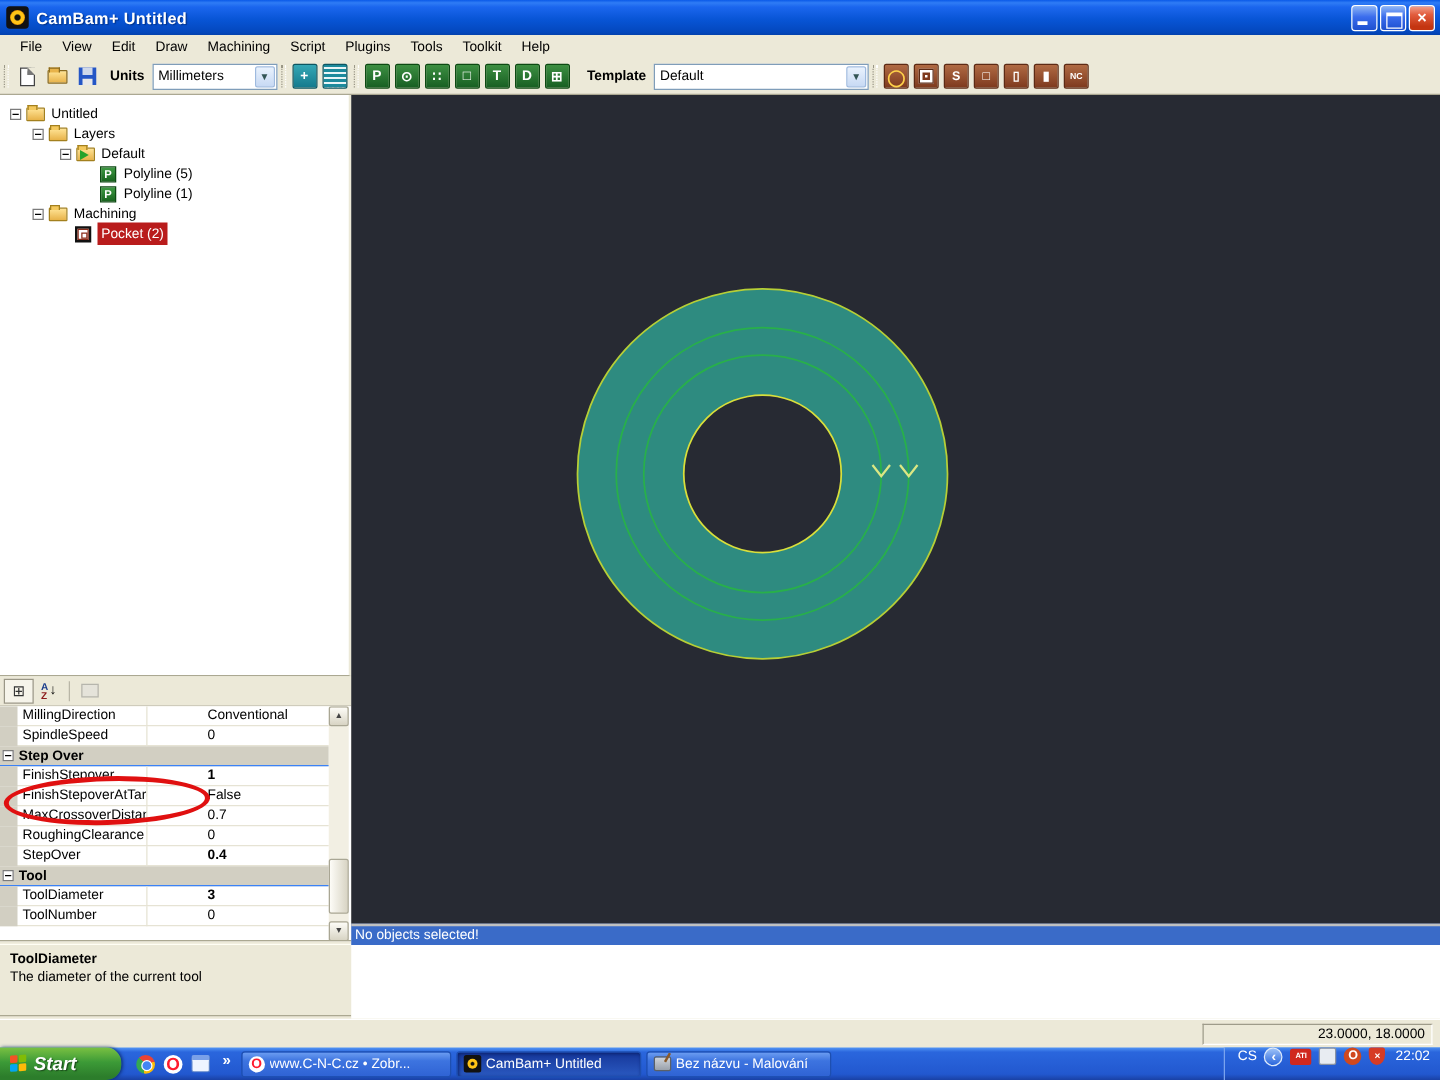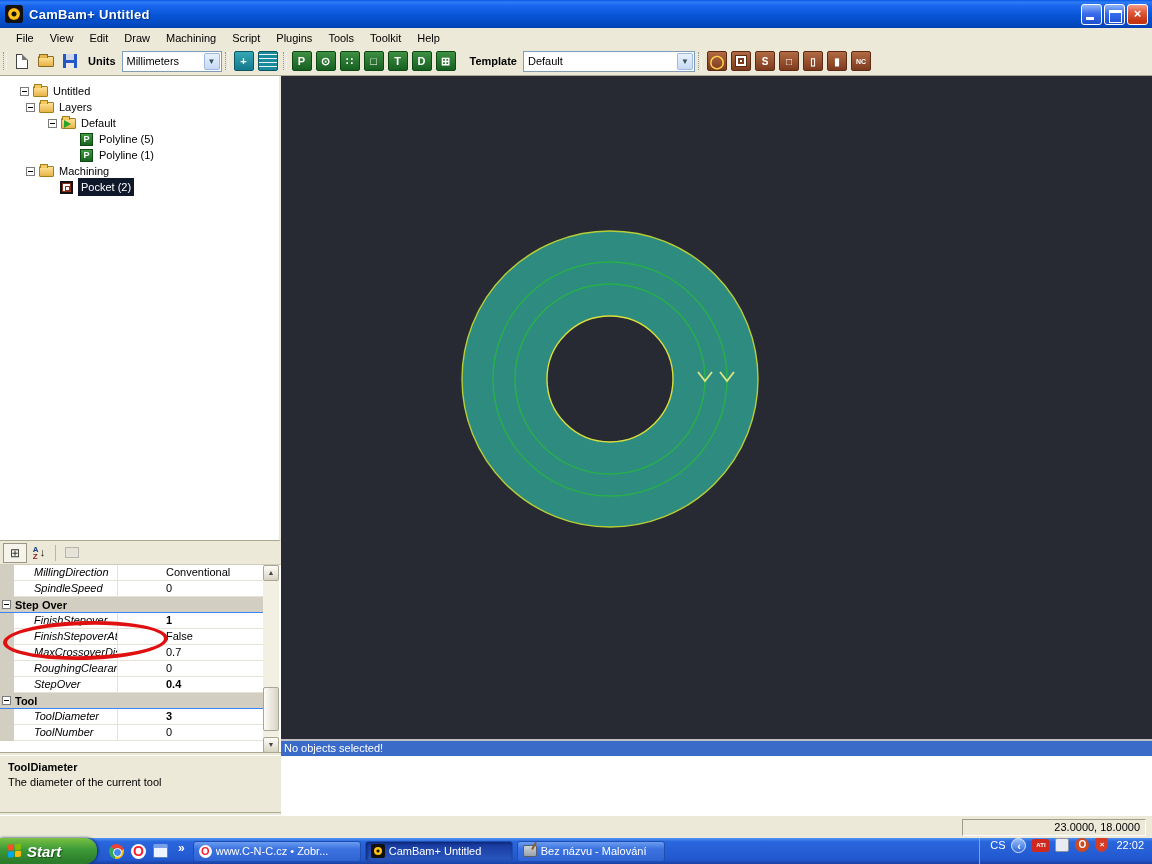--- a/index.html
+++ b/index.html
@@ -52,52 +52,52 @@
   .sq-ico.brown { background:linear-gradient(180deg,#b06a43,#7e3a1e); border-color:#5d2a14; font-size:10px; }
   .sq-ico.brown .y { color:#ffd24a; font-size:13px; }
   .sq-ico.brown .nc { font-size:7px; letter-spacing:0; }
   .pocket-mini { width:12px; height:12px; background:#fff; border:1px solid #5d2a14; display:flex; align-items:center; justify-content:center; }
   .pocket-mini span { width:6px; height:6px; border:2px solid #7e3a1e; }
 
   
   #treeview { position:absolute; left:0; top:76px; width:281px; height:465px; background:#fff; border-right:2px solid #ece9d8;
     border-bottom:1px solid #aba892; padding-top:7px; overflow:hidden; }
   .trow { height:16px; display:flex; align-items:center; }
-  .pl0{padding-left:20px;align-items:center;} .pl1{padding-left:26px;} .pl2{padding-left:48px;} .pl2i{padding-left:60px;} .pl3i{padding-left:80px;}
+  .pl0{padding-left:8px;align-items:center;} .pl1{padding-left:26px;} .pl2{padding-left:48px;} .pl2i{padding-left:60px;} .pl3i{padding-left:80px;}
   .expbox { width:9px; height:9px; border:1px solid #7b7b7b; background:#fff; position:relative; margin-right:4px; flex:0 0 auto; }
   .expbox::after { content:""; position:absolute; left:1px; top:3px; width:5px; height:1px; background:#000; }
   .fold { width:15px; height:11px; background:linear-gradient(180deg,#ffe394,#e8b34a); border:1px solid #a3801e; border-radius:1px; position:relative; margin-right:5px; flex:0 0 auto;}
   .fold::before { content:""; position:absolute; left:0; top:-3px; width:6px; height:3px; background:#f4c95d; border:1px solid #a3801e; border-bottom:none; }
   .fold.layer::after { content:""; position:absolute; left:2px; top:1px; border:4px solid transparent; border-left:7px solid #27a32b; }
   .pline-ico { width:13px; height:13px; background:linear-gradient(180deg,#3d9a42,#19641f); border:1px solid #0c4a12; color:#fff; font-weight:bold;
     font-size:9px; display:flex; align-items:center; justify-content:center; margin-right:6px; flex:0 0 auto; }
   .pocket-ico { width:13px; height:13px; background:#111; display:flex; align-items:center; justify-content:center; margin-right:5px; flex:0 0 auto;}
   .pocket-ico i { display:block; width:9px; height:9px; background:#fff; border:1px solid #8a2c1a; position:relative; }
   .pocket-ico i::after { content:""; position:absolute; left:2px; top:2px; width:3px; height:3px; border:1px solid #8a2c1a; }
-  .sel { background:#0f172a; color:#fff; padding:3px 3px; }
+  .sel { background:#b91c1c; color:#fff; padding:3px 3px; }
 
   
   #ptoolbar { position:absolute; left:0; top:541px; width:281px; height:24px; background:#ece9d8; border-bottom:1px solid #cfccbc;
     display:flex; align-items:center; padding-left:3px; }
   .pgbtn { width:24px; height:20px; display:flex; align-items:center; justify-content:center; font-size:12px; color:#333; }
   .pgbtn.pressed { border:1px solid #9a9786; background:#f6f4ea; }
   .azwrap { display:flex; align-items:center; font-size:8px; font-weight:bold; line-height:7px; }
   .azwrap .letters { display:flex; flex-direction:column; color:#1a3c8c; }
   .azwrap .letters .z { color:#8c1a1a; }
   .azwrap .arr { font-size:11px; margin-left:1px; color:#000; }
   .pgsep { width:1px; height:16px; background:#b9b6a6; margin:0 4px; }
   .pgbtn.disabled { opacity:.45; }
   .pgpages { width:14px; height:11px; border:1px solid #777; background:#ddd; }
 
   
   #propgrid { position:absolute; left:0; top:565px; width:281px; height:188px; background:#fff; overflow:hidden;
     border-bottom:1px solid #aba892; }
   .prow { height:16px; display:flex; align-items:center; border-bottom:1px solid #e6e3d4; width:263px; }
   .pmargin { width:14px; height:16px; background:#d2cfc2; flex:0 0 auto; }
-  .plabel { width:104px; padding-left:20px; overflow:hidden; white-space:nowrap; border-right:1px solid #e6e3d4; height:16px; line-height:15px; flex:0 0 auto;font-style:italic;}
+  .plabel { width:104px; padding-left:4px; overflow:hidden; white-space:nowrap; border-right:1px solid #e6e3d4; height:16px; line-height:15px; flex:0 0 auto;}
   .pvalue { padding-left:4px; overflow:hidden; white-space:nowrap; height:16px; line-height:15px; flex:1;margin-left:44px; }
   .prow.cat { background:#d2cfc2; border-bottom:1px solid #3b82f6; }
   .prow.cat .pcatbox { width:9px; height:9px; border:1px solid #7b7b7b; background:#fff; margin:0 4px 0 2px; position:relative; flex:0 0 auto;}
   .prow.cat .pcatbox::after { content:""; position:absolute; left:1px; top:3px; width:5px; height:1px; background:#000; }
   .prow.cat .plabel-cat { font-weight:bold; }
   .bold { font-weight:bold; }
   
   #pscroll { position:absolute; right:2px; top:0; width:16px; height:188px; background:#f2efe3; }
   .sbtn { position:absolute; left:0; width:16px; height:16px; background:linear-gradient(180deg,#fdfcf7,#d8d4c4); border:1px solid #a9a694;
     font-size:7px; text-align:center; line-height:14px; color:#444; border-radius:2px; }

